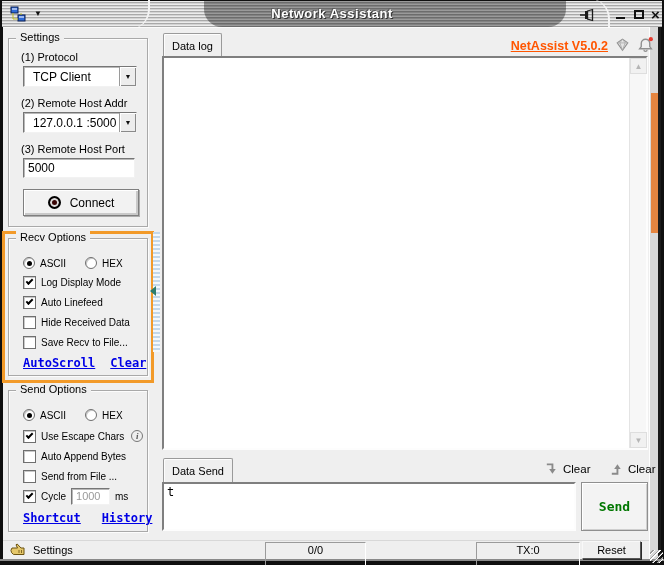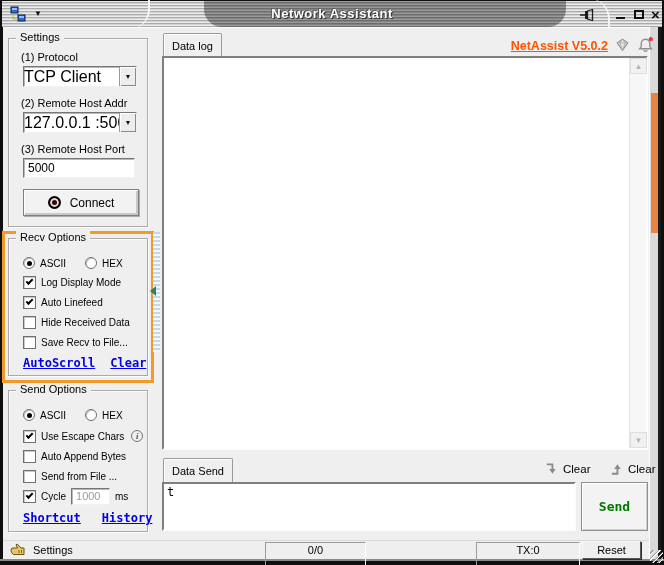--- a/index.html
+++ b/index.html
@@ -43,21 +43,21 @@
   #gb-recv     { left:8px; top:238px; width:140px; height:138px; }
   #gb-send     { left:8px; top:390px; width:140px; height:142px; }
   .highlight-rect { position:absolute; left:2px; top:231px; width:152px; height:152px; border:3px solid #F29A29; }
 
   .field-label { position:absolute; font-size:11px; }
   #protocol-label { left:12px; top:12px; } #host-label { left:12px; top:58px; } #port-label { left:12px; top:104px; }
 
   .combo { position:absolute; height:21px; width:114px; left:14px; background:#fff; display:flex; align-items:center;
     border:1px solid; border-color:#767676 #f2f2f2 #f2f2f2 #767676; box-shadow:inset 1px 1px 0 #b8b8b8; }
   #protocol-combo { top:27px; } #host-combo { top:73px; }
-  .combo-text { flex:1; font-size:16px; white-space:nowrap; overflow:hidden; }
+  .combo-text { flex:1; padding-left:9px; font-size:12px; white-space:nowrap; overflow:hidden; }
   .combo-btn { width:17px; height:100%; background:#ededed; display:flex; align-items:center; justify-content:center;
     border-left:1px solid #9a9a9a; box-shadow:inset 1px 1px 0 #fff, inset -1px -1px 0 #8a8a8a; }
   .combo-btn span { font-size:7px; color:#111; }
 
   .text-input { position:absolute; left:14px; top:119px; width:112px; height:20px; background:#fff;
     border:1px solid; border-color:#767676 #f2f2f2 #f2f2f2 #767676; box-shadow:inset 1px 1px 0 #b8b8b8;
     font:12px "Liberation Sans", sans-serif; padding-left:4px; outline:none; }
 
   .connect-btn { position:absolute; left:14px; top:150px; width:116px; height:27px; background:#f2f2f2;
     border:1px solid #7f7f7f; box-shadow:inset 1px 1px 0 #fff, inset -2px -2px 0 #c9c9c9, 1px 1px 0 #adadad;

